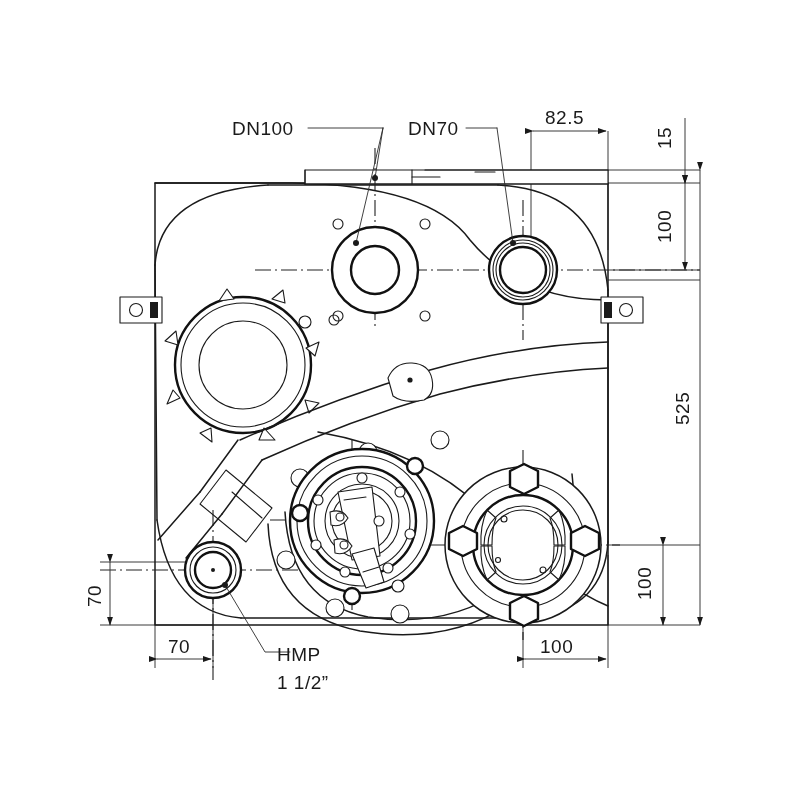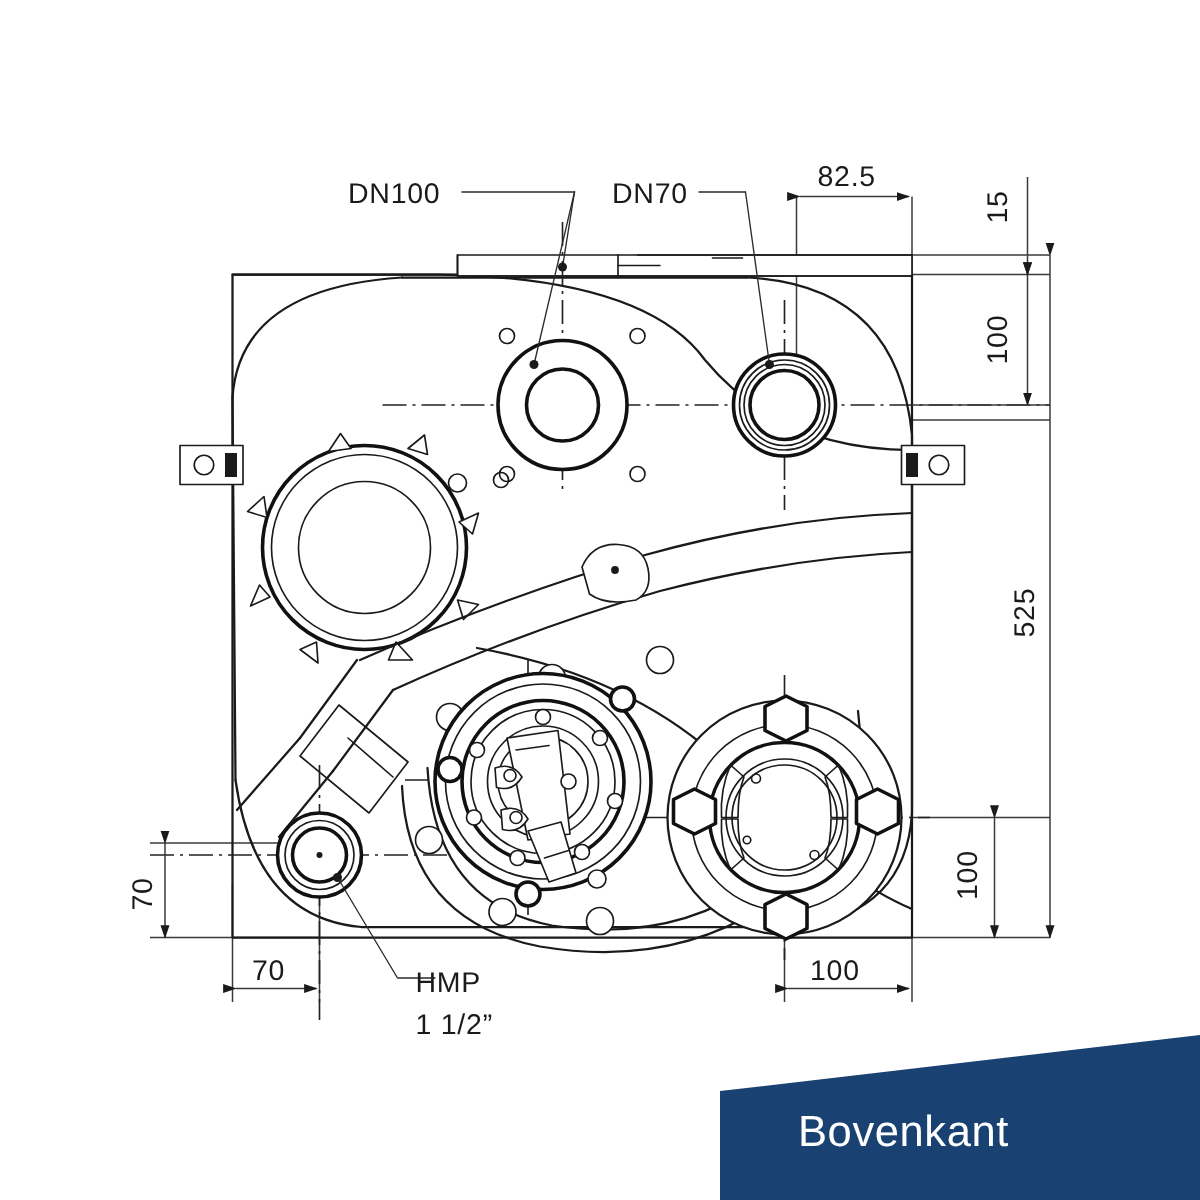--- a/index.html
+++ b/index.html
@@ -344,18 +344,14 @@
       <text class="dimtext" x="168" y="653">70</text>
     </g>
 
     <g>
       <line class="dim" x1="110" y1="562" x2="110" y2="625" marker-start="url(#arS)" marker-end="url(#ar)"></line>
       <text class="dimtext" x="101" y="607" transform="rotate(-90 101 607)">70</text>
     </g>
 
   </svg>
 
-  <div class="banner">
-    <div class="banner-shape"></div>
-    <div class="banner-label">Bovenkant</div>
-  </div>
 
 </div>
 
 </body></html>

